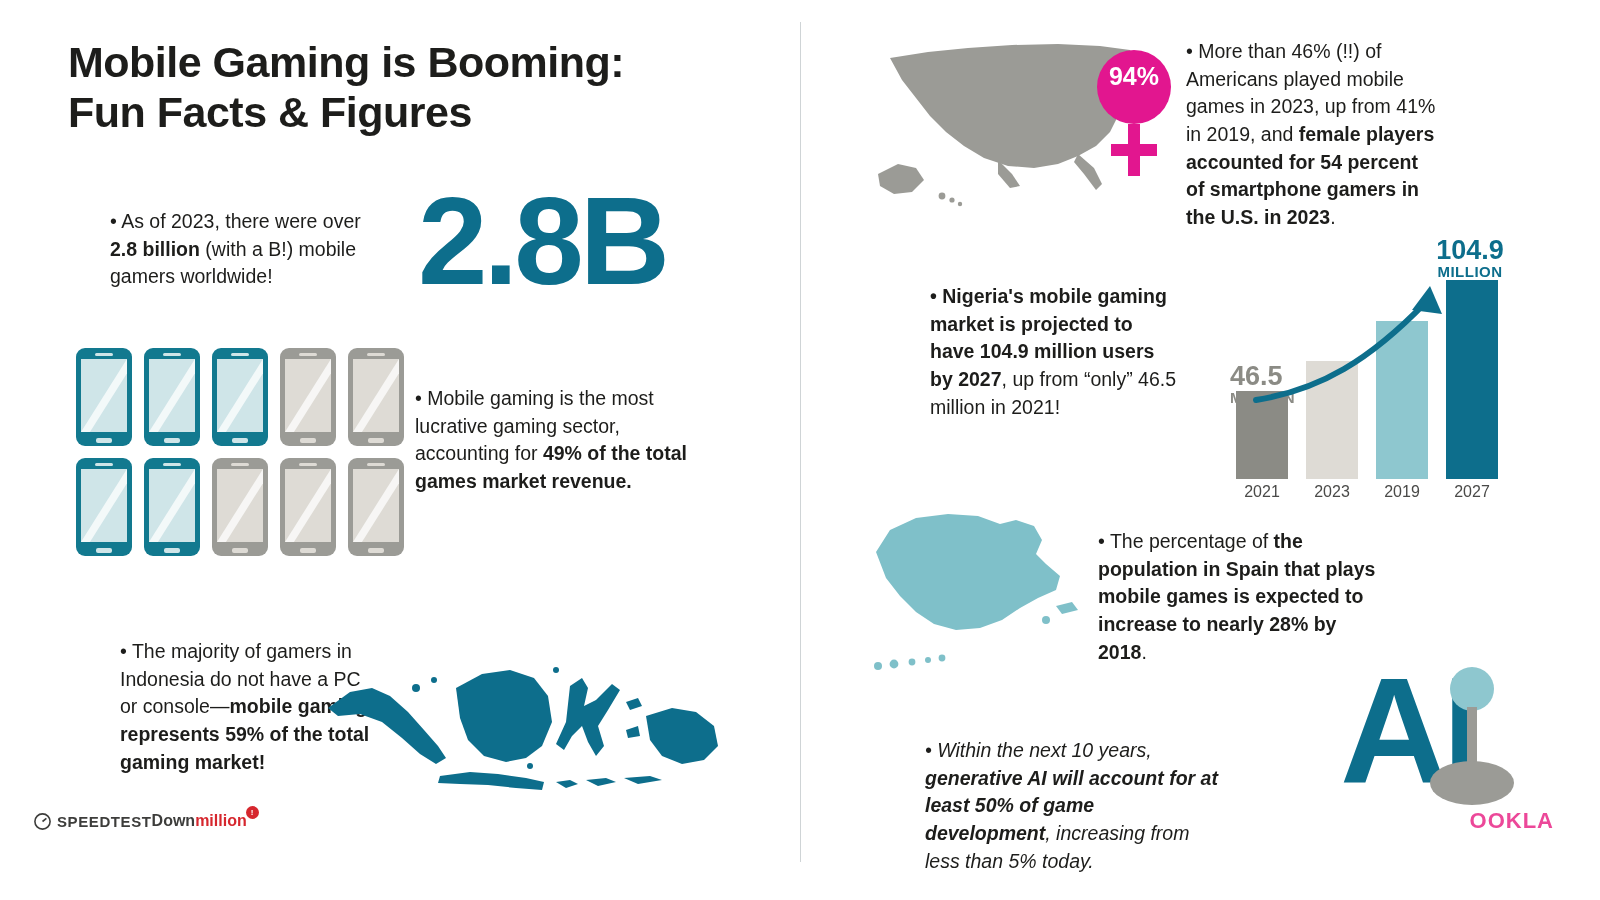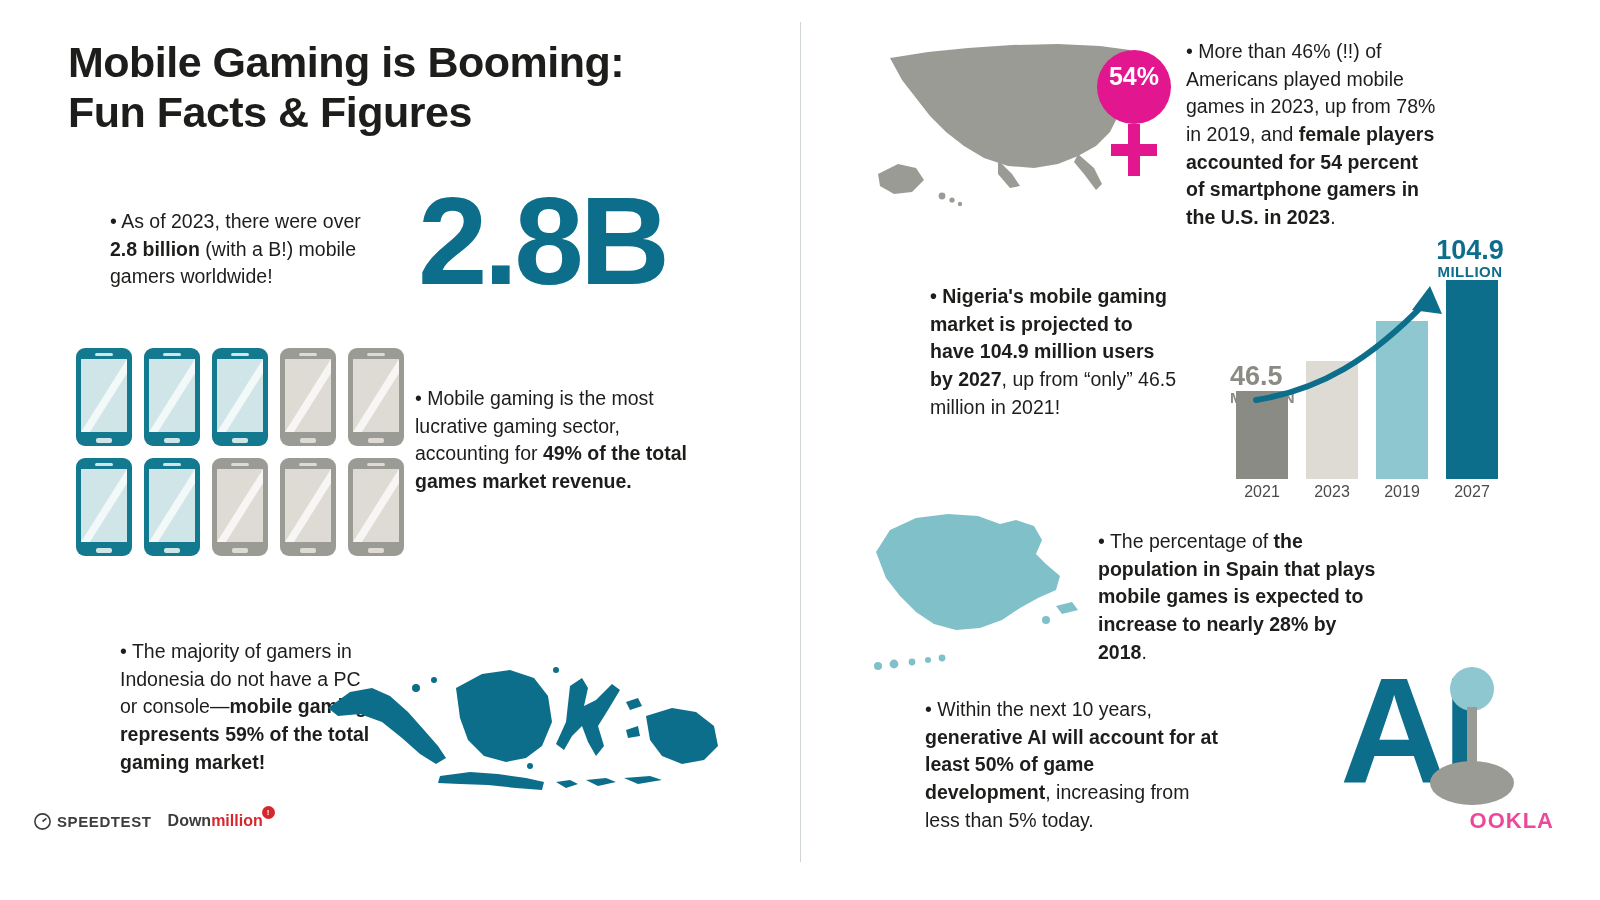--- a/index.html
+++ b/index.html
@@ -124,21 +124,20 @@
     width: 400px;
     height: 190px;
   }
   
   .footer-left {
     position: absolute;
     left: 34px;
     bottom: 42px;
     display: flex;
     align-items: center;
-    gap: 16px;
   }
   .speedtest-logo {
     display: flex;
     align-items: center;
     gap: 6px;
     font-size: 15px;
     font-weight: bold;
     letter-spacing: 0.6px;
     color: #3d3d3b;
   }
@@ -443,25 +442,25 @@
       </g>
     </svg>
   </div>
 
   <div class="venus">
     <svg viewBox="0 0 86 135" width="86" height="135">
       <circle cx="39" cy="39" r="37" fill="#e2168f"></circle>
       <rect x="33" y="76" width="12" height="52" fill="#e2168f"></rect>
       <rect x="16" y="96" width="46" height="12" fill="#e2168f"></rect>
     </svg>
-    <div class="pct">54%</div>
+    <div class="pct">94%</div>
   </div>
 
   <div class="bullet" style="left:1186px; top:38px; width:250px;">
-    <span>• More than 46% (!!) of Americans played mobile games in 2023, up from 78% in 2019, and </span><b>female players accounted for 54 percent of smartphone gamers in the U.S. in 2023</b><span>.</span>
+    <span>• More than 46% (!!) of Americans played mobile games in 2023, up from 41% in 2019, and </span><b>female players accounted for 54 percent of smartphone gamers in the U.S. in 2023</b><span>.</span>
   </div>
 
   <div class="bullet" style="left:930px; top:283px; width:250px;">
     <b>• Nigeria's mobile gaming market is projected to have 104.9 million users by 2027</b><span>, up from “only” 46.5 million in 2021!</span>
   </div>
 
   <div class="chart">
     <div class="val-left">
       <div class="n">46.5</div>
       <div class="u">MILLION</div>
@@ -501,21 +500,21 @@
           <circle cx="68" cy="170" r="3"></circle>
         <circle cx="82" cy="168" r="3.4"></circle>
       </g>
     </svg>
   </div>
 
   <div class="bullet" style="left:1098px; top:528px; width:280px;">
     <span>• The percentage of </span><b>the population in Spain that plays mobile games is expected to increase to nearly 28% by 2018</b><span>.</span>
   </div>
 
-  <div class="bullet" style="left:925px; top:696px; width:300px;">
+  <div class="bullet" style="left:925px; top:737px; width:300px;font-style:italic;">
     <span>• Within the next 10 years, </span><b>generative AI will account for at least 50% of game development</b><span>, increasing from less than 5% today.</span>
   </div>
 
   <div class="aiart">
     <div class="ai-letter">AI</div>
     <svg viewBox="0 0 180 180" width="180" height="180" style="position:absolute; left:0; top:0;">
       <circle cx="132" cy="34" r="22" fill="#8ec7cf"></circle>
       <rect x="127" y="52" width="10" height="60" fill="#9b9b96"></rect>
       <ellipse cx="132" cy="128" rx="42" ry="22" fill="#9b9b96"></ellipse>
     </svg>

